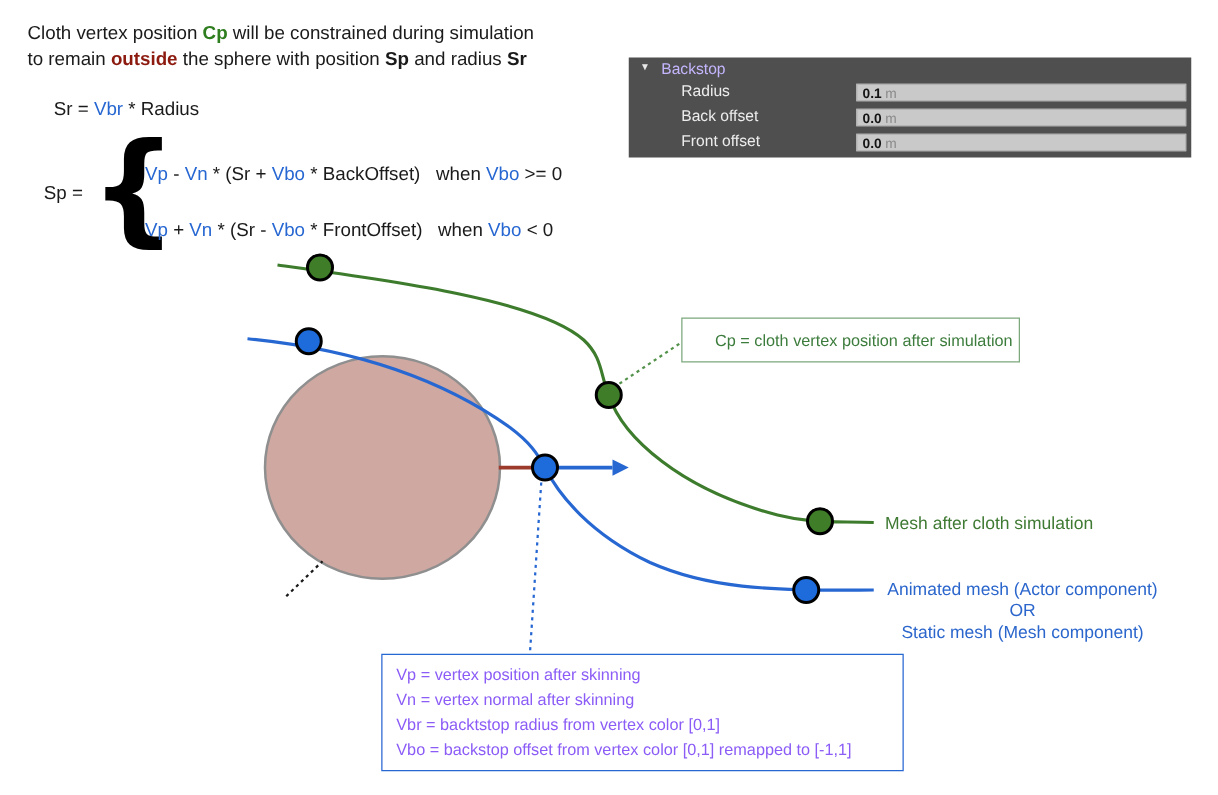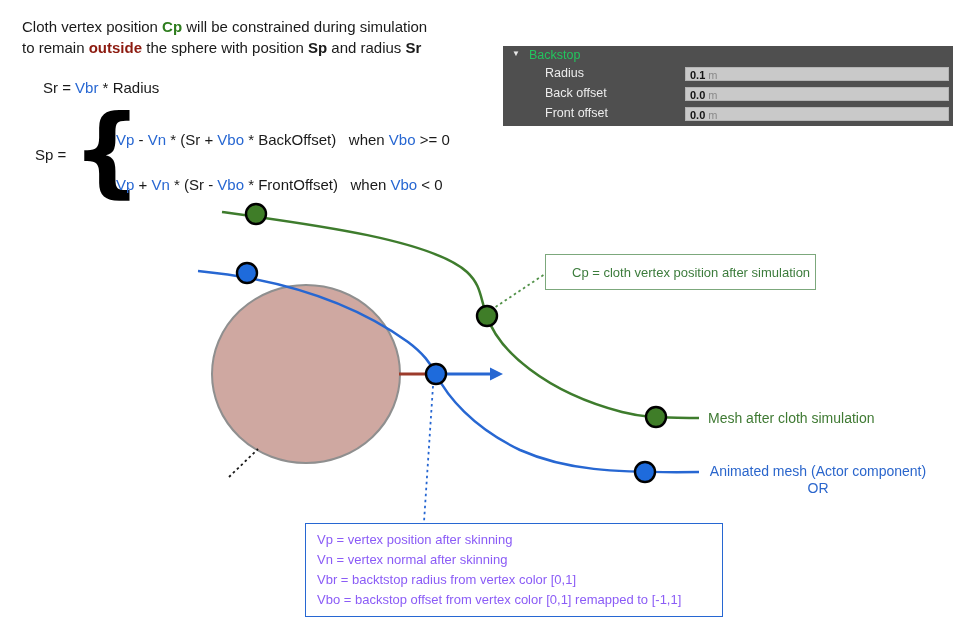--- a/index.html
+++ b/index.html
@@ -28,21 +28,21 @@
   #sp-brace   { left: 72px; top: 102px; font-size: 98px; font-weight: bold;
                 font-family: "DejaVu Sans", sans-serif; line-height: 98px; color:#000; }
   #sp-case1   { left: 116px; top: 131px; font-size: 15px; }
   #sp-case2   { left: 116px; top: 164px; font-size: 15px; margin-top: 12px; }
 
   
   #panel-title { left: 506px; top: 14px; font-size: 15px; font-weight: bold; }
   #prop-panel { left: 503px; top: 46px; width: 450px; height: 80px; background: #4f4f4f; }
   #panel-header { position:absolute; left: 0; top: 0; width: 100%; height: 18px; cursor: default; }
   #collapse-icon { position:absolute; left: 9px; top: 3px; font-size: 8px; color: #e8e8e8; }
-  #panel-section-label { position:absolute; left: 26px; top: 2px; font-size: 12.5px; color: #22c55e; }
+  #panel-section-label { position:absolute; left: 26px; top: 2px; font-size: 12.5px; color: #c4b5fd; }
   .prop-row-label { position:absolute; left: 42px; font-size: 12.5px; color: #ededed; }
   .prop-input { position:absolute; left: 182px; width: 264px; height: 14px;
                 background: #c9c9c9; border: 1px solid #b4b4b4;
                 font-size: 11px; line-height: 12px; padding: 1px 0 0 4px; }
   .prop-value { font-weight: bold; color: #141414; }
   .prop-unit  { color: #8a8a8a; margin-left: 3px; }
 
   
   #diagram { left: 0; top: 0; }
 
@@ -123,15 +123,16 @@
     <div>Vp = vertex position after skinning</div>
     <div>Vn = vertex normal after skinning</div>
     <div>Vbr = backtstop radius from vertex color [0,1]</div>
     <div>Vbo = backstop offset from vertex color [0,1] remapped to [-1,1]</div>
   </div>
 
   <div id="mesh-green-label" class="abs">Mesh after cloth simulation</div>
   <div id="mesh-blue-label" class="abs">
     <div>Animated mesh (Actor component)</div>
     <div>OR</div>
+    <div>Static mesh (Mesh component)</div>
   </div>
 
 </div>
 
 </body></html>

